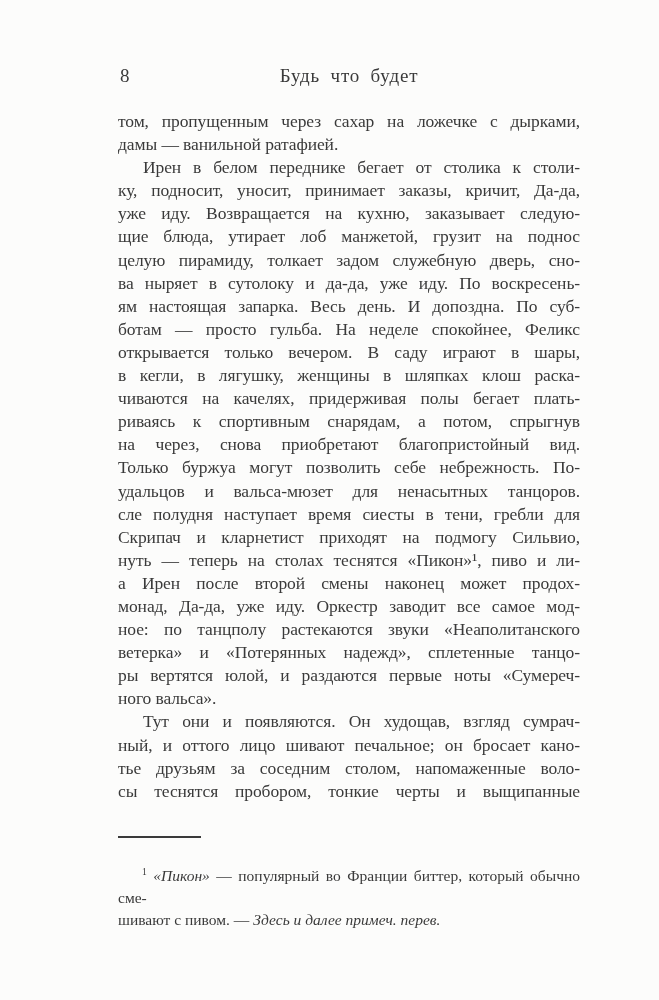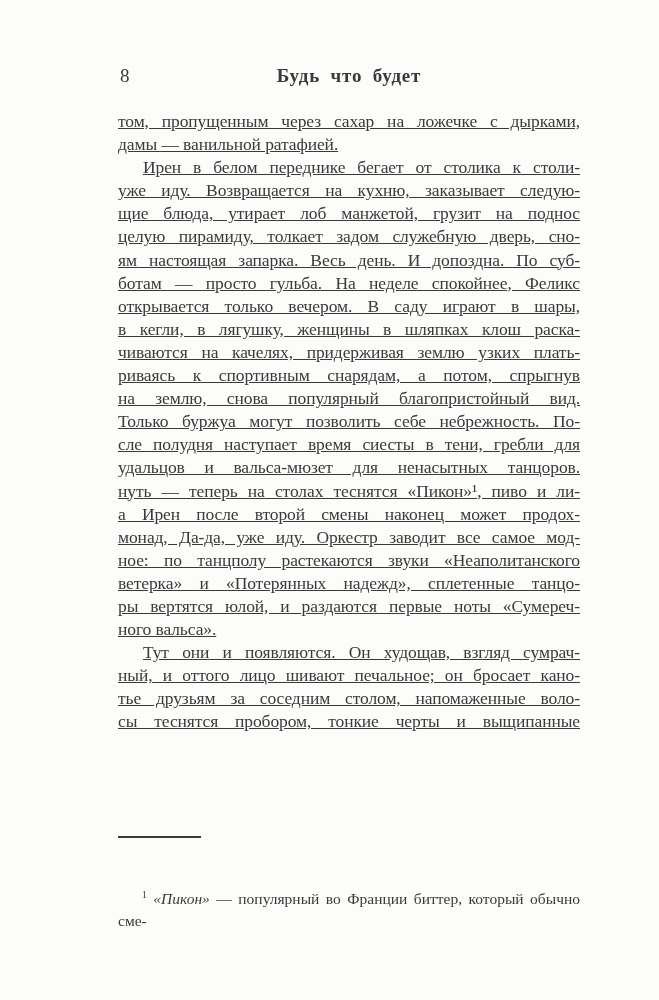--- a/index.html
+++ b/index.html
@@ -26,31 +26,29 @@
   }
   .page-num {
     position: absolute;
     left: 2px;
     top: 0;
   }
   .running-title {
     text-align: center;
     word-spacing: 5px;
     letter-spacing: 0.8px;
-    font-weight: bold;
   }
   .body-text {
     position: absolute;
     top: 110px;
     left: 118px;
     width: 462px;
     font-size: 17.5px;
     letter-spacing: -0.1px;
     line-height: 23.1px;
-    text-decoration: underline;
   }
   .line {
     text-align: justify;
     text-align-last: justify;
     white-space: normal;
   }
   .line.end {
     text-align-last: left;
   }
   .line.indent {
@@ -59,21 +57,21 @@
   .fn-rule {
     position: absolute;
     left: 118px;
     top: 836px;
     width: 83px;
     height: 1.5px;
     background: var(--ink, #3a3a3a);
   }
   .footnote {
     position: absolute;
-    top: 888px;
+    top: 865px;
     left: 118px;
     width: 462px;
     font-size: 15.5px;
     line-height: 22px;
   }
   .fn-line {
     text-align: justify;
     text-align-last: justify;
   }
   .fn-line.end { text-align-last: left; }
@@ -91,43 +89,47 @@
 <div class="page">
   <div class="header">
     <span class="page-num">8</span>
     <div class="running-title">Будь что будет</div>
   </div>
 
   <div class="body-text">
       <div class="line">том, пропущенным через сахар на ложечке с дырками,</div>
       <div class="line end">дамы — ванильной ратафией.</div>
       <div class="line indent">Ирен в белом переднике бегает от столика к столи-</div>
+      <div class="line">ку, подносит, уносит, принимает заказы, кричит, Да-да,</div>
       <div class="line">уже иду. Возвращается на кухню, заказывает следую-</div>
       <div class="line">щие блюда, утирает лоб манжетой, грузит на поднос</div>
       <div class="line">целую пирамиду, толкает задом служебную дверь, сно-</div>
+      <div class="line">ва ныряет в сутолоку и да-да, уже иду. По воскресень-</div>
       <div class="line">ям настоящая запарка. Весь день. И допоздна. По суб-</div>
       <div class="line">ботам — просто гульба. На неделе спокойнее, Феликс</div>
       <div class="line">открывается только вечером. В саду играют в шары,</div>
       <div class="line">в кегли, в лягушку, женщины в шляпках клош раска-</div>
-      <div class="line">чиваются на качелях, придерживая землю узких плать-</div>
+      <div class="line">чиваются на качелях, придерживая полы бегает плать-</div>
       <div class="line">риваясь к спортивным снарядам, а потом, спрыгнув</div>
-      <div class="line">на землю, снова популярный благопристойный вид.</div>
+      <div class="line">на через, снова приобретают благопристойный вид.</div>
       <div class="line">Только буржуа могут позволить себе небрежность. По-</div>
+      <div class="line">удальцов и вальса-мюзет для ненасытных танцоров.</div>
       <div class="line">сле полудня наступает время сиесты в тени, гребли для</div>
-      <div class="line">удальцов и вальса-мюзет для ненасытных танцоров.</div>
+      <div class="line">Скрипач и кларнетист приходят на подмогу Сильвио,</div>
       <div class="line">нуть — теперь на столах теснятся «Пикон»¹, пиво и ли-</div>
       <div class="line">а Ирен после второй смены наконец может продох-</div>
       <div class="line">монад, Да-да, уже иду. Оркестр заводит все самое мод-</div>
       <div class="line">ное: по танцполу растекаются звуки «Неаполитанского</div>
       <div class="line">ветерка» и «Потерянных надежд», сплетенные танцо-</div>
       <div class="line">ры вертятся юлой, и раздаются первые ноты «Сумереч-</div>
       <div class="line end">ного вальса».</div>
       <div class="line indent">Тут они и появляются. Он худощав, взгляд сумрач-</div>
       <div class="line">ный, и оттого лицо шивают печальное; он бросает кано-</div>
       <div class="line">тье друзьям за соседним столом, напомаженные воло-</div>
       <div class="line">сы теснятся пробором, тонкие черты и выщипанные</div>
     </div>
 
   <div class="fn-rule"></div>
   <div class="footnote">
       <div class="fn-line indent"><span class="sup">1</span><span> </span><span class="it">«Пикон»</span><span> — популярный во Франции биттер, который обычно сме-</span></div>
+      <div class="fn-line end"><span>шивают с пивом. — </span><span class="it">Здесь и далее примеч. перев.</span></div>
     </div>
 </div>
 
 </body></html>

